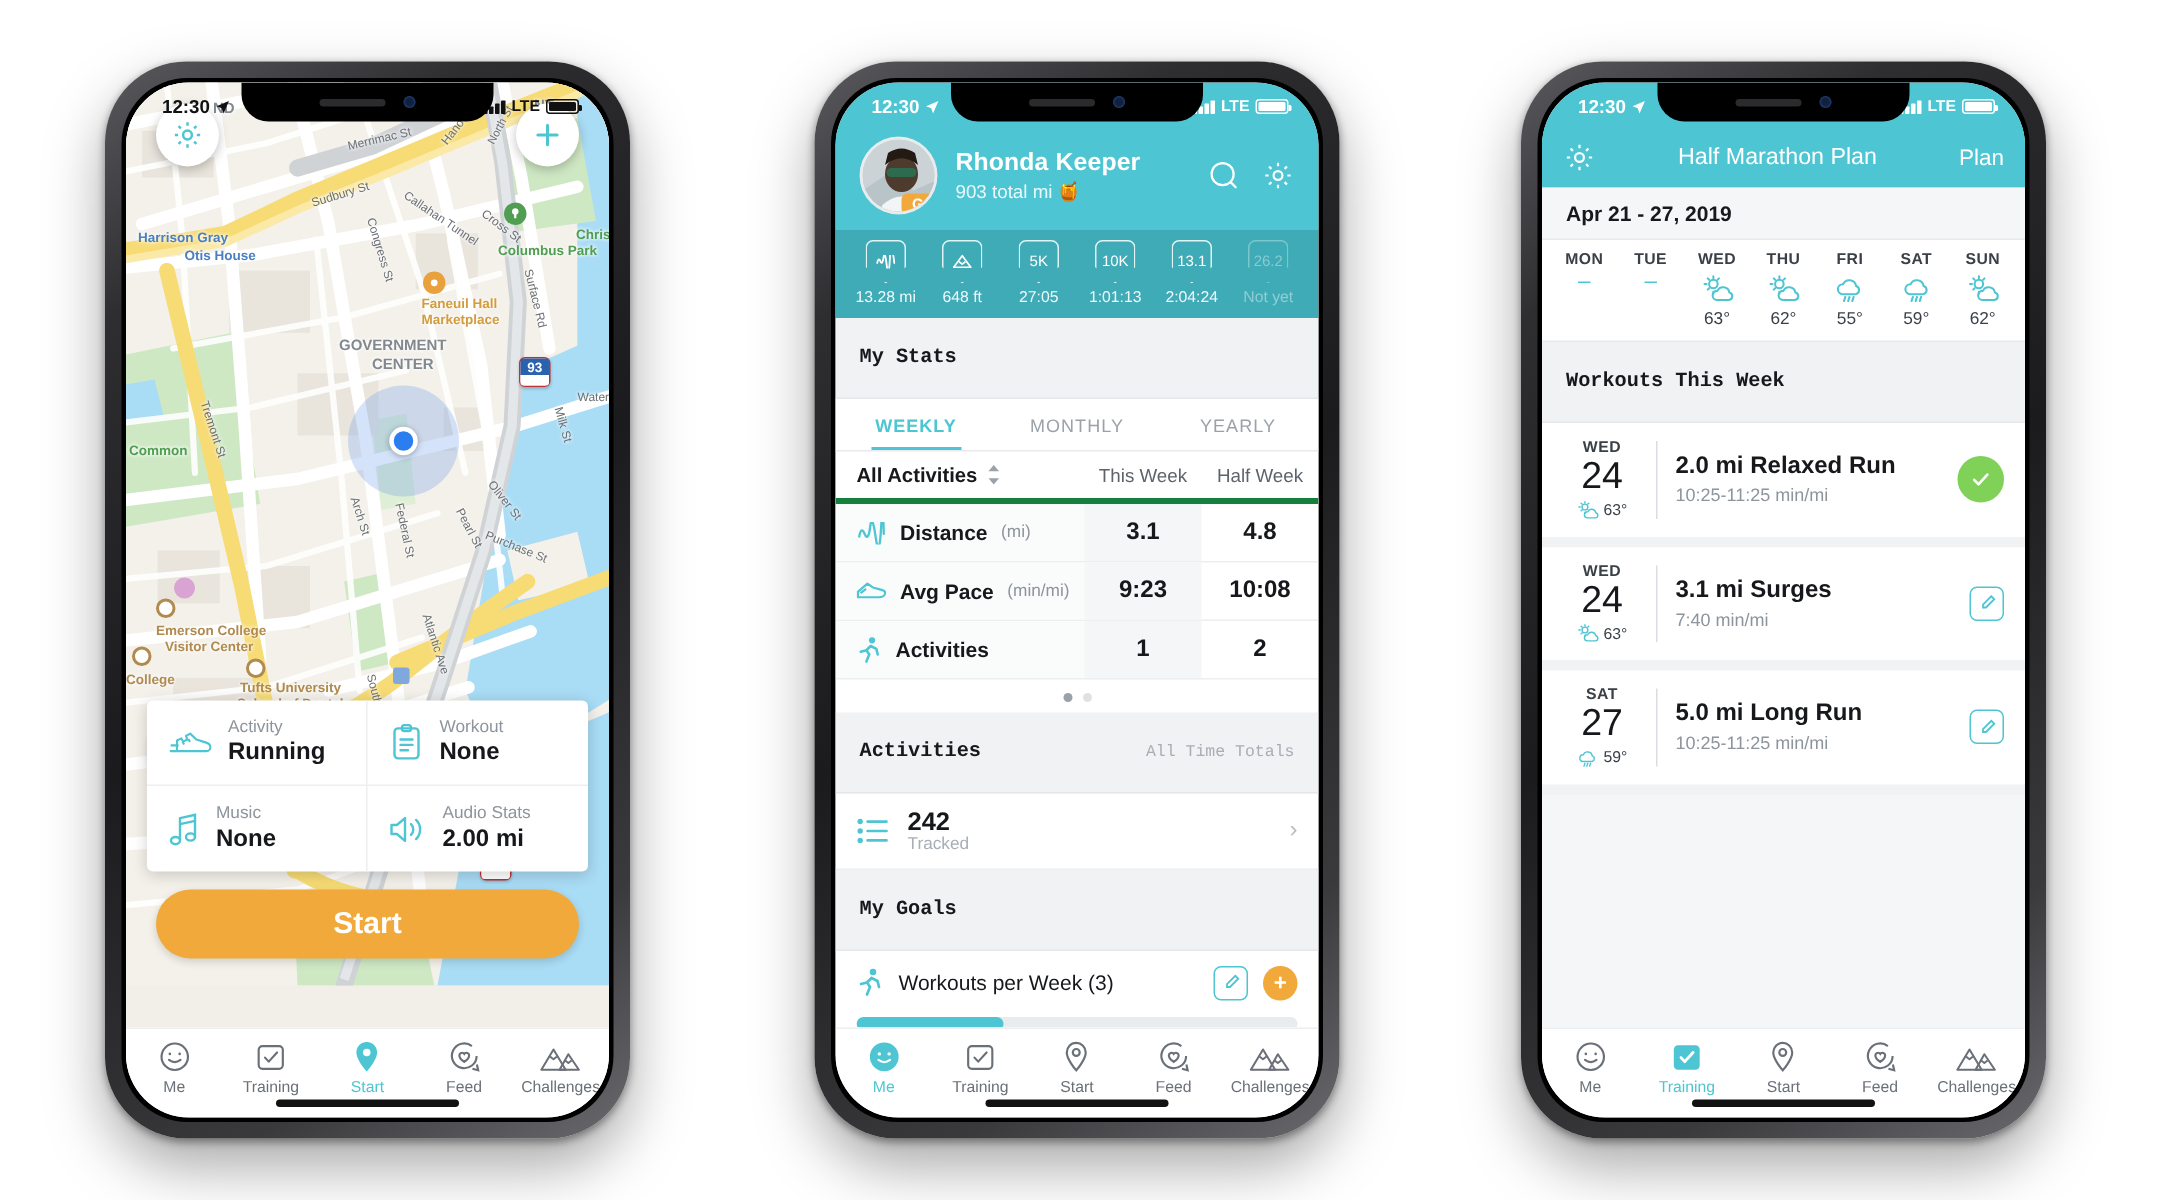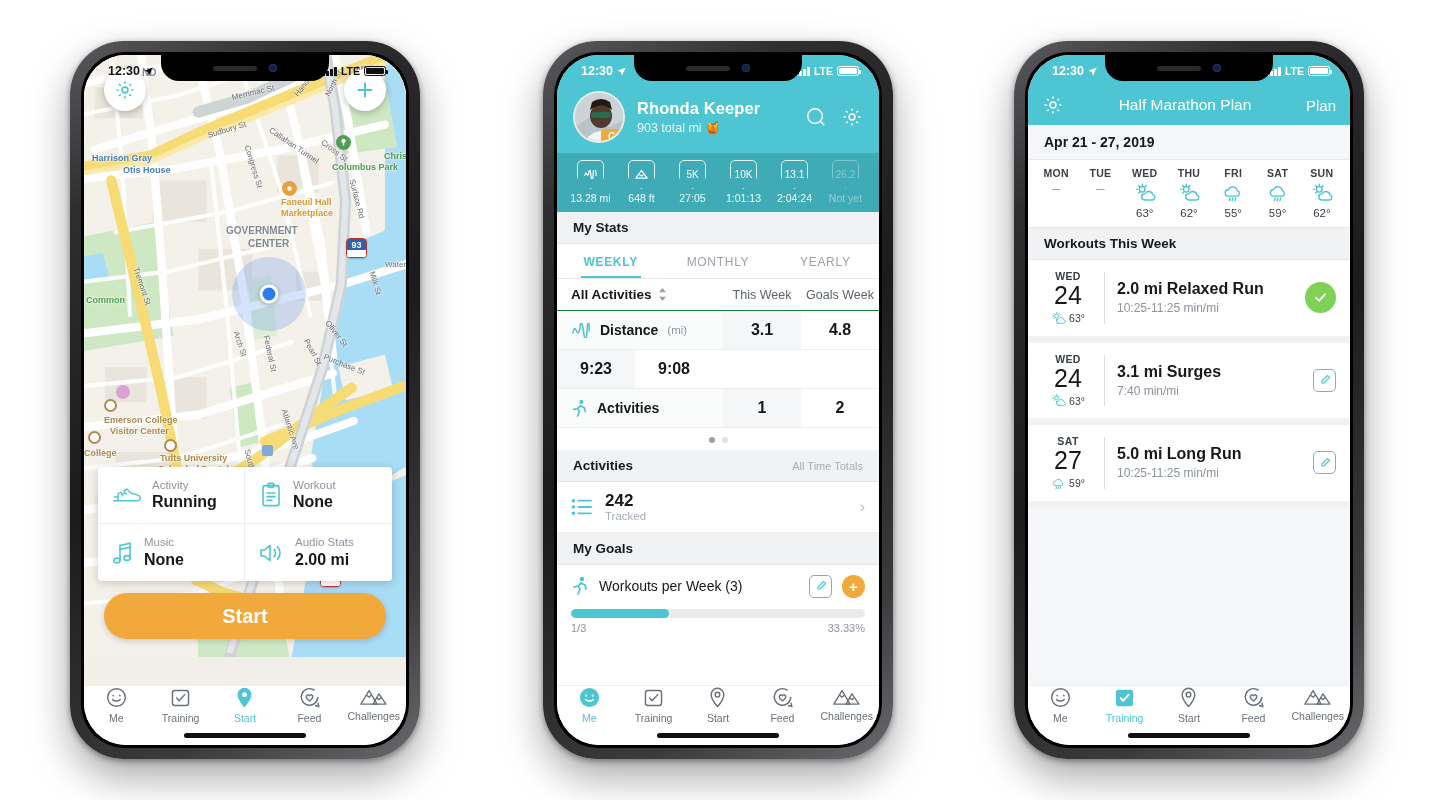--- a/index.html
+++ b/index.html
@@ -114,21 +114,21 @@
     position:absolute; left:20px; right:20px; bottom:46px; height:46px;
     background:#f2a93b; border-radius:24px; color:#fff;
     display:flex;align-items:center;justify-content:center;
     font-size:20px;font-weight:bold; z-index:15;
     box-shadow:0 2px 6px rgba(0,0,0,.16);
   }
 
   
   .tabbar {
     flex:0 0 60px; height:60px; background:#fff;
-    display:flex; align-items:flex-start; justify-content:space-around;
+    display:flex; align-items:flex-end; justify-content:space-around;
     border-top:1px solid #eceef0; padding-bottom:14px; position:relative; z-index:20;
   }
   .tab { display:flex;flex-direction:column;align-items:center;gap:3px; width:60px; }
   .tab span { font-size:10.5px; color:#6a7078; }
   .tab.active span { color:#4dc5d2; }
 
   
   .p2-head { background:#4dc5d2; padding:6px 16px 10px 16px; display:flex; align-items:center; gap:12px; }
   .avatar { position:relative; width:52px;height:52px;border-radius:50%;overflow:hidden;flex:0 0 52px;
             border:2px solid rgba(255,255,255,.55); background:#cfd6d8; }
@@ -144,32 +144,32 @@
     width:27px;height:29px; border:1.6px solid rgba(255,255,255,.85);
     display:flex;align-items:center;justify-content:center;
     color:#fff; font-size:10px; font-weight:normal;
     border-radius:5px 5px 9px 9px;
     clip-path: polygon(0 0,100% 0,100% 62%,50% 100%,0 62%);
   }
   .badge.dim .shield { border-color:rgba(255,255,255,.32); color:rgba(255,255,255,.38); }
   .badge .bv { font-size:10.5px; color:#effafb; }
   .badge.dim .bv { color:rgba(255,255,255,.42); }
 
-  .sec-head { background:#f1f2f4; padding:8px 16px; font-size:13.5px; font-weight:bold; color:#16181b;
-              display:flex; align-items:center; justify-content:space-between; border-bottom:1px solid #e4e6e9; }
+  .sec-head { background:#f1f2f4; padding:19px 16px; font-size:13.5px; font-weight:bold; color:#16181b;
+              display:flex; align-items:center; justify-content:space-between; border-bottom:1px solid #e4e6e9;font-family:Liberation Mono, monospace; }
   .sec-head .muted { font-size:11px; font-weight:normal; color:#a8aeb5; }
 
   .p2-body { flex:1; background:#fff; overflow:hidden; display:flex; flex-direction:column; }
   .segs { display:flex; border-bottom:1px solid #e7e9ec; background:#fff; }
   .seg { flex:1; text-align:center; padding:11px 0 9px; font-size:12px; letter-spacing:.7px; color:#9aa1a9; position:relative; }
   .seg.active { color:#4dc5d2; font-weight:bold; }
   .seg.active::after{content:'';position:absolute;left:22%;right:22%;bottom:0;height:2.5px;background:#4dc5d2;}
 
   .tbl { width:100%; }
-  .tbl-head { display:flex; align-items:center; padding:8px 0 8px 14px; border-bottom:1px solid #15803d; }
+  .tbl-head { display:flex; align-items:center; padding:8px 0 8px 14px; border-bottom:4px solid #15803d; }
   .tbl-head .c1 { flex:1; font-size:13.5px; font-weight:bold; color:#16181b; display:flex; align-items:center; gap:6px; }
   .tbl-head .c2, .tbl-head .c3 { width:78px; text-align:center; font-size:12.5px; color:#5c636b; }
   .trow { display:flex; align-items:center; border-bottom:1px solid #eceef0; min-height:39px; }
   .trow .c1 { flex:1; display:flex; align-items:center; gap:9px; padding-left:14px; background:#fafbfb; align-self:stretch; }
   .trow .c1 b { font-size:14px; color:#16181b; }
   .trow .c1 em { font-style:normal; font-size:11.5px; color:#8d949c; }
   .trow .c2, .trow .c3 { width:78px; text-align:center; font-size:16px; font-weight:bold; color:#16181b; align-self:stretch;
                          display:flex; align-items:center; justify-content:center; }
   .trow .c2 { background:#f5f6f7; }
   .dots { display:flex; justify-content:center; gap:7px; padding:9px 0 7px; }
@@ -622,37 +622,45 @@
      <div class="tbl">
        <div class="tbl-head">
          <div class="c1">
            <span>All Activities</span>
            <svg width="9" height="13" viewBox="0 0 9 13" fill="#9aa1a9">
              <path d="M4.5 0L8 4.2H1z"></path>
                     <path d="M4.5 13L1 8.8h7z"></path>
            </svg>
          </div>
          <div class="c2">This Week</div>
-         <div class="c3">Goals Week</div>
+         <div class="c3">Half Week</div>
        </div>
        <div id="p2-rows">
                 <div class="trow">
                   <div class="c1">
                     <svg width="20" height="15" viewBox="0 0 22 16" fill="none" stroke="#4dc5d2" stroke-width="1.7" stroke-linecap="round">
                       <path d="M2 10.5q1.4-8 4-2t4-5 4 7 4-6 2 4"></path>
                     </svg>
                     <b>Distance</b>
                     <em>(mi)</em>
                   </div>
                   <div class="c2">3.1</div>
                   <div class="c3">4.8</div>
                 </div>
                 <div class="trow">
+                  <div class="c1">
+                    <svg width="20" height="14" viewBox="0 0 22 14" fill="none" stroke="#4dc5d2" stroke-width="1.6" stroke-linejoin="round">
+                      <path d="M1 11.6h15c3 0 5-1.4 5-3.2 0-1.2-1-1.8-2.6-2.2L12 4.4 8 1.6 1 7.6z"></path>
+                      <path d="M3 8.6l4-3.2"></path>
+                    </svg>
+                    <b>Avg Pace</b>
+                    <em>(min/mi)</em>
+                  </div>
                   <div class="c2">9:23</div>
-                  <div class="c3">9:08</div>
+                  <div class="c3">10:08</div>
                 </div>
                 <div class="trow">
                   <div class="c1">
                     <svg width="17" height="19" viewBox="0 0 18 20" fill="none" stroke="#4dc5d2" stroke-width="1.8" stroke-linecap="round">
                       <circle cx="11" cy="3" r="2.2" fill="#4dc5d2" stroke="none"></circle>
                       <path d="M10 7l-3 3 2 3-2 5M10 7l4 2 1 4M7 10l-4 1"></path>
                     </svg>
                     <b>Activities</b>
                     <em></em>
                   </div>

